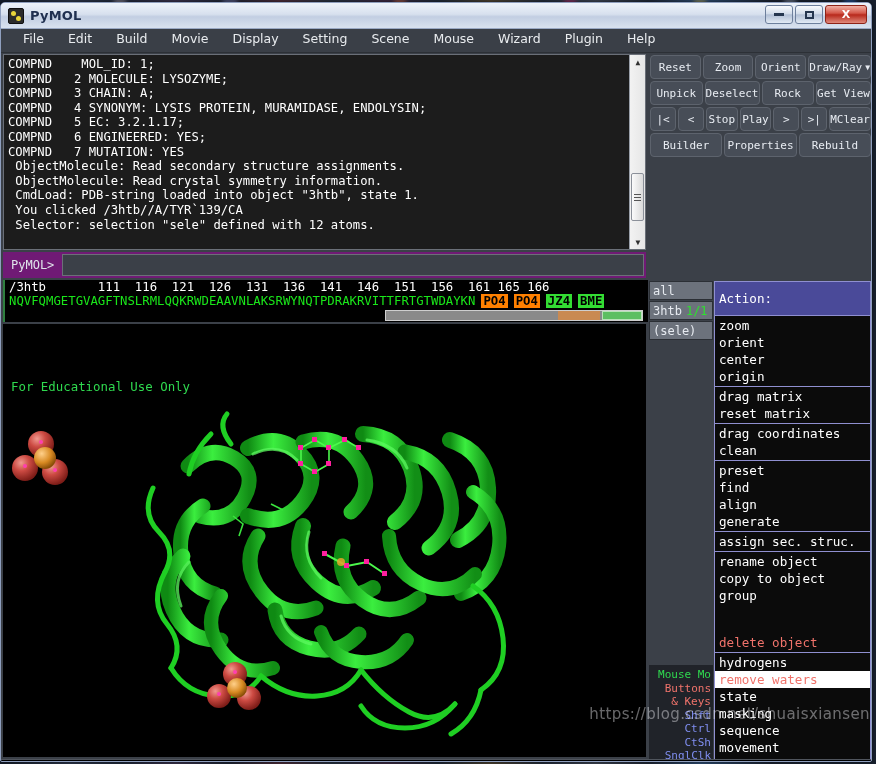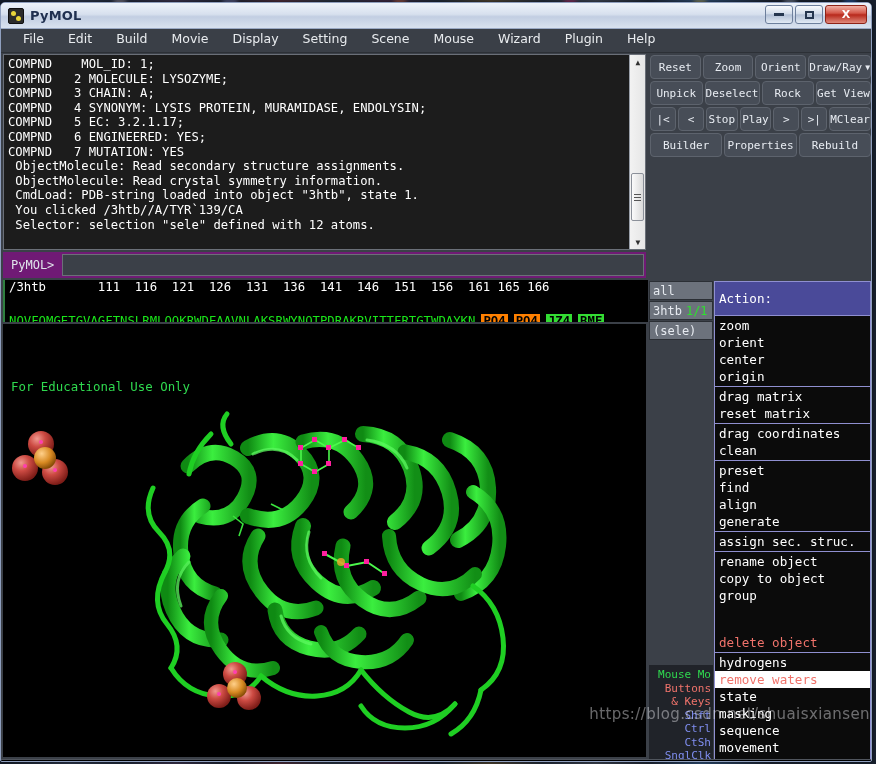--- a/index.html
+++ b/index.html
@@ -149,21 +149,21 @@
     position: absolute; left: 2px; top: 227px; width: 734px; height: 42px;
     background: #000; border-left: 2px solid #2f7f3f;
     overflow: hidden;
   }
   .seq-line {
     font-family: "DejaVu Sans Mono", monospace; font-size: 12.3px;
     line-height: 14px; white-space: pre; color: #ffffff;
   }
   .seq-numbers { color: #ffffff; padding-left: 4px; letter-spacing: 0px; }
   .seq-residues { color: #1ae61a; padding-left: 4px; letter-spacing: 0px;
-    display: flex; align-items: center; margin-top: 20px; }
+    display: flex; align-items: center; }
   .seq-res-text { white-space: pre; }
   .lig { display: inline-block; padding: 0 2px; margin-left: 6px; font-weight: bold; }
   .lig.orange { background: #ff8000; color: #000; }
   .lig.green { background: #33dd33; color: #000; }
   .seq-scrollrow {
     position: relative; height: 13px; background: #000; margin-top: 1px;
   }
   .seq-sbar {
     position: absolute; left: 380px; top: 1px; height: 11px; width: 258px;
     background: #8a8a8a; border: 1px solid #cfcfcf;

